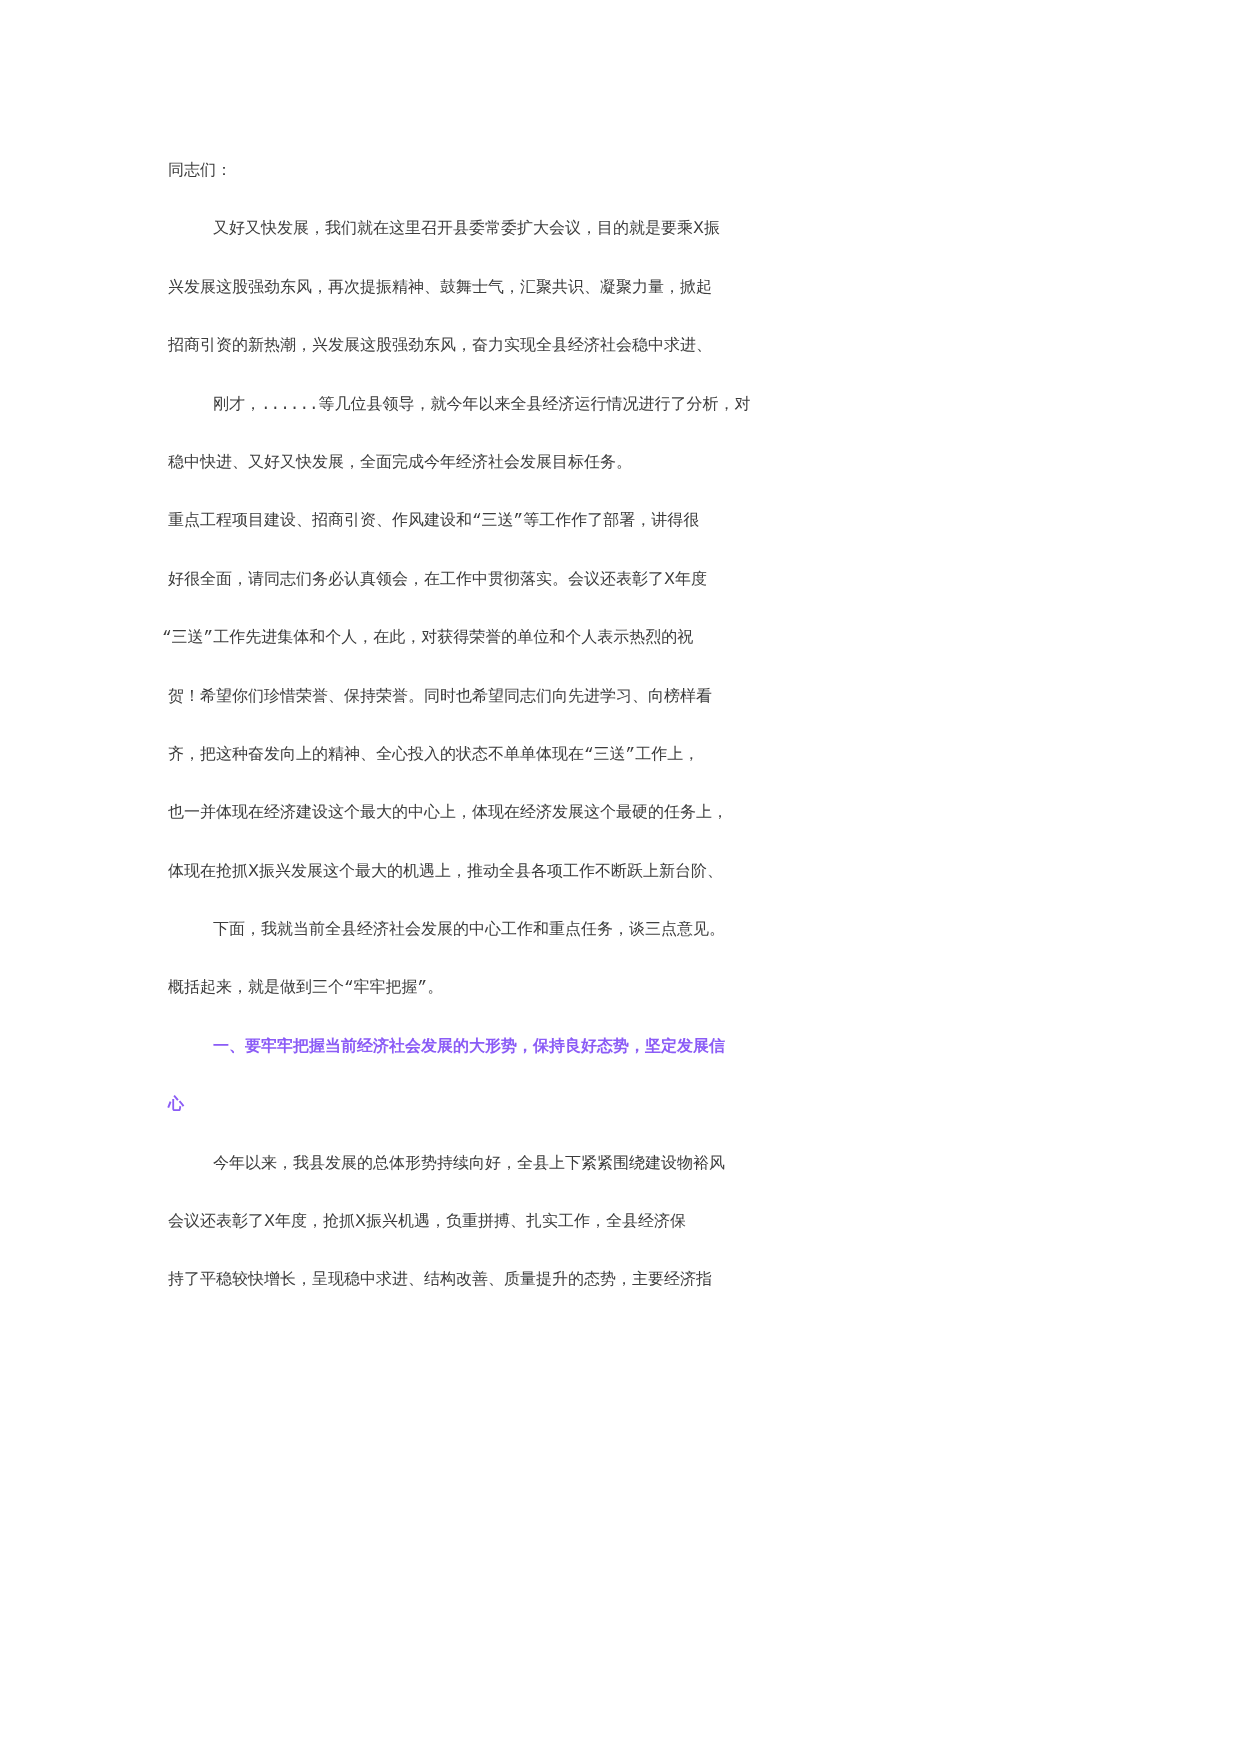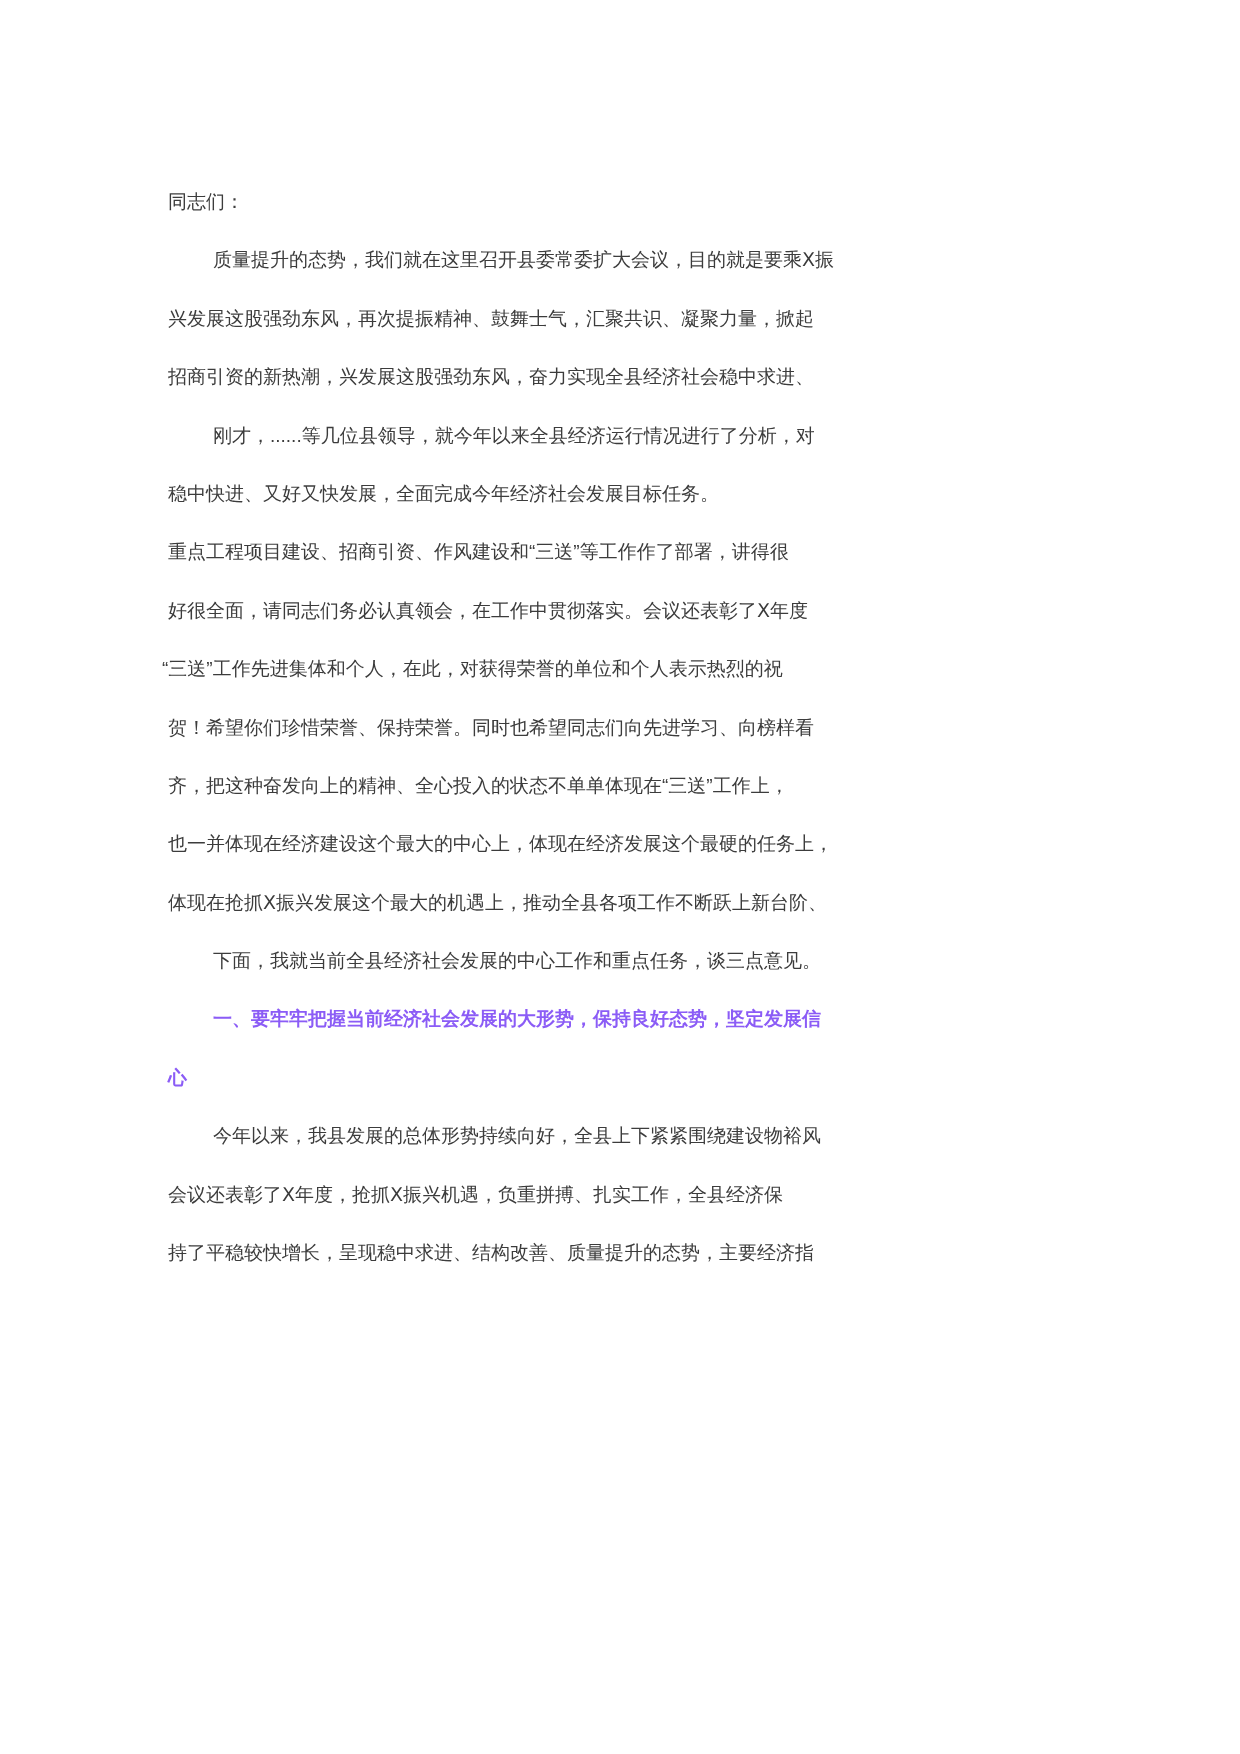--- a/index.html
+++ b/index.html
@@ -1,41 +1,42 @@
 <!DOCTYPE html>
 <html><head>
 <meta charset="utf-8">
 <style>
   html, body { margin: 0; padding: 0; background: #ffffff; }
   body { width: 1240px; height: 1754px; position: relative; overflow: hidden; }
   .page {
-    position: absolute; left: 168px; top: 173px; width: 780px;
-    font-family: Liberation Sans, sans-serif;
-    font-size: 19px; color: #3c3c3c; line-height: 58.4px;
+    position: absolute; left: 168px; top: 142px; width: 780px;
+    font-family: Liberation Mono, monospace;
+    font-size: 16px; color: #3c3c3c; line-height: 58.4px;
   }
   .line { display: block; white-space: nowrap; height: 58.4px; }
   .indent { padding-left: 45px; }
   .bold { font-weight: bold; color: #8b5cf6; }
 </style>
 </head>
 <body>
 
 <div class="page">
   <span class="line">同志们：</span>
-  <span class="line indent">质量提升的态势，我们就在这里召开县委常委扩大会议，目的就是要乘Ⅹ振</span>
+  <span class="line indent">又好又快发展，我们就在这里召开县委常委扩大会议，目的就是要乘Ⅹ振</span>
   <span class="line">兴发展这股强劲东风，再次提振精神、鼓舞士气，汇聚共识、凝聚力量，掀起</span>
   <span class="line">招商引资的新热潮，兴发展这股强劲东风，奋力实现全县经济社会稳中求进、</span>
   <span class="line indent">刚才，......等几位县领导，就今年以来全县经济运行情况进行了分析，对</span>
   <span class="line">稳中快进、又好又快发展，全面完成今年经济社会发展目标任务。</span>
   <span class="line">重点工程项目建设、招商引资、作风建设和“三送”等工作作了部署，讲得很</span>
   <span class="line">好很全面，请同志们务必认真领会，在工作中贯彻落实。会议还表彰了Ⅹ年度</span>
   <span class="line" style="margin-left:-6px">“三送”工作先进集体和个人，在此，对获得荣誉的单位和个人表示热烈的祝</span>
   <span class="line">贺！希望你们珍惜荣誉、保持荣誉。同时也希望同志们向先进学习、向榜样看</span>
   <span class="line">齐，把这种奋发向上的精神、全心投入的状态不单单体现在“三送”工作上，</span>
   <span class="line">也一并体现在经济建设这个最大的中心上，体现在经济发展这个最硬的任务上，</span>
   <span class="line">体现在抢抓Ⅹ振兴发展这个最大的机遇上，推动全县各项工作不断跃上新台阶、</span>
   <span class="line indent">下面，我就当前全县经济社会发展的中心工作和重点任务，谈三点意见。</span>
+  <span class="line">概括起来，就是做到三个“牢牢把握”。</span>
   <span class="line indent bold">一、要牢牢把握当前经济社会发展的大形势，保持良好态势，坚定发展信</span>
   <span class="line bold">心</span>
   <span class="line indent">今年以来，我县发展的总体形势持续向好，全县上下紧紧围绕建设物裕风</span>
   <span class="line">会议还表彰了Ⅹ年度，抢抓Ⅹ振兴机遇，负重拼搏、扎实工作，全县经济保</span>
   <span class="line">持了平稳较快增长，呈现稳中求进、结构改善、质量提升的态势，主要经济指</span>
 </div>
 
 </body></html>

